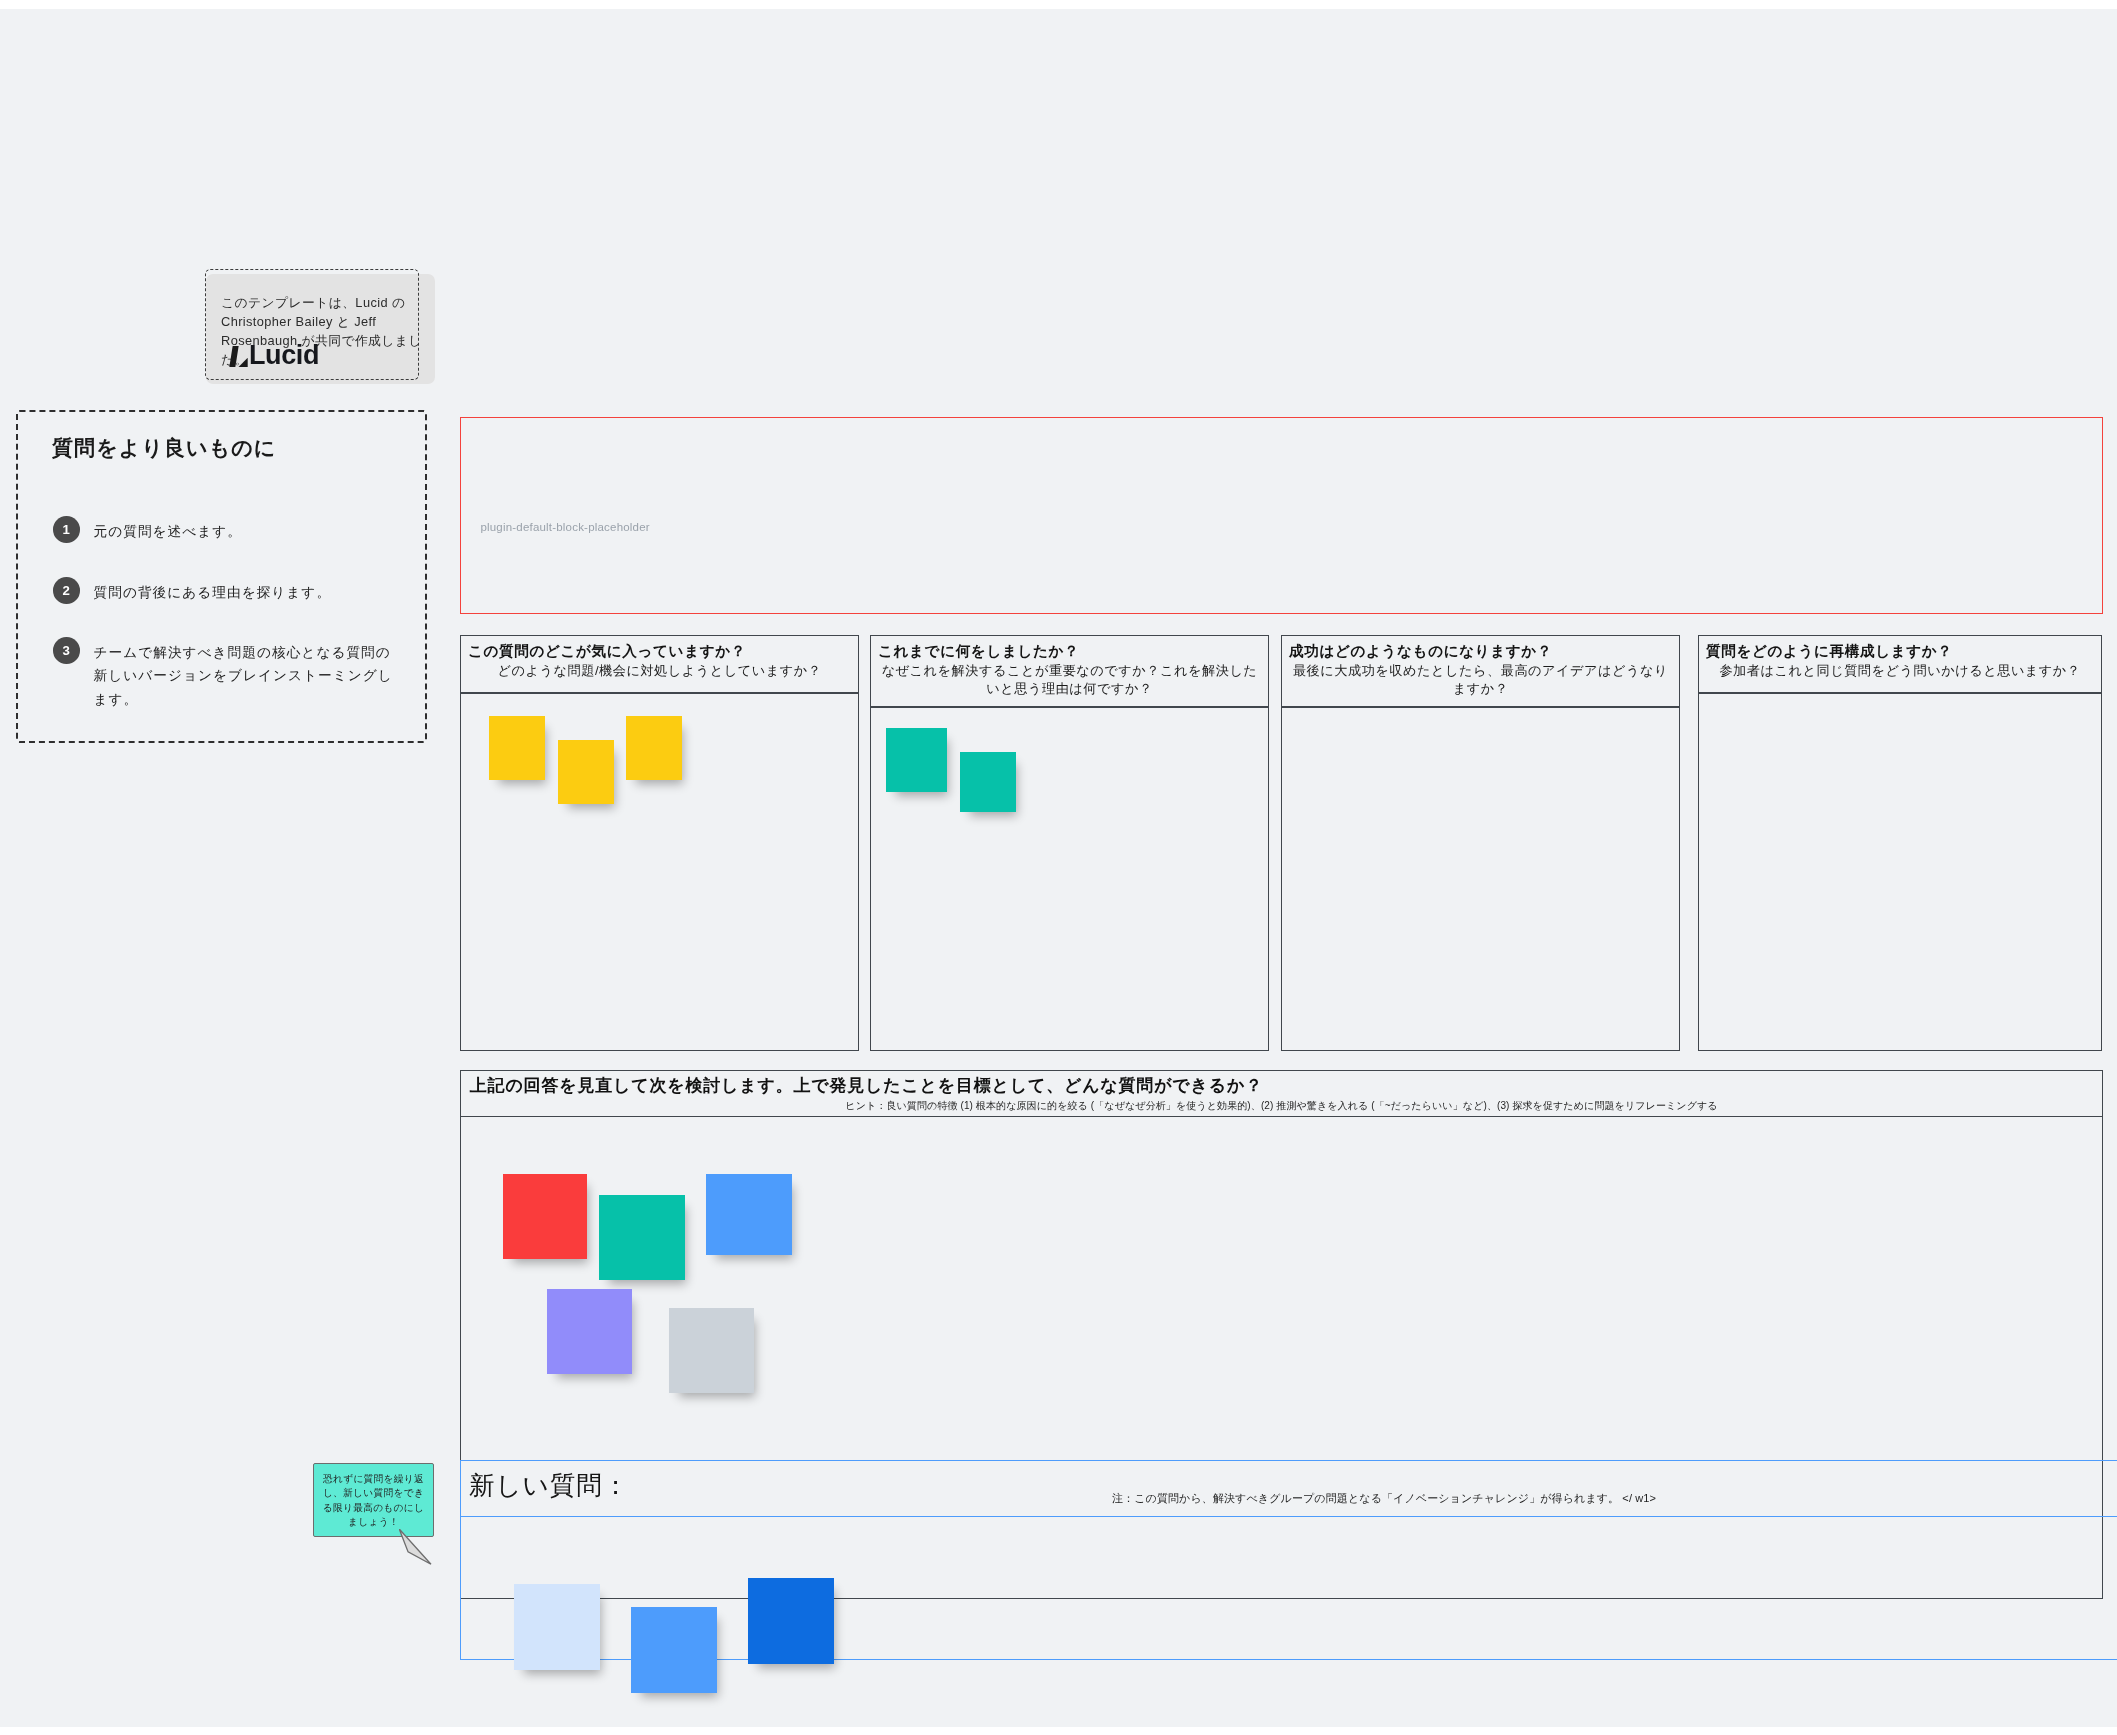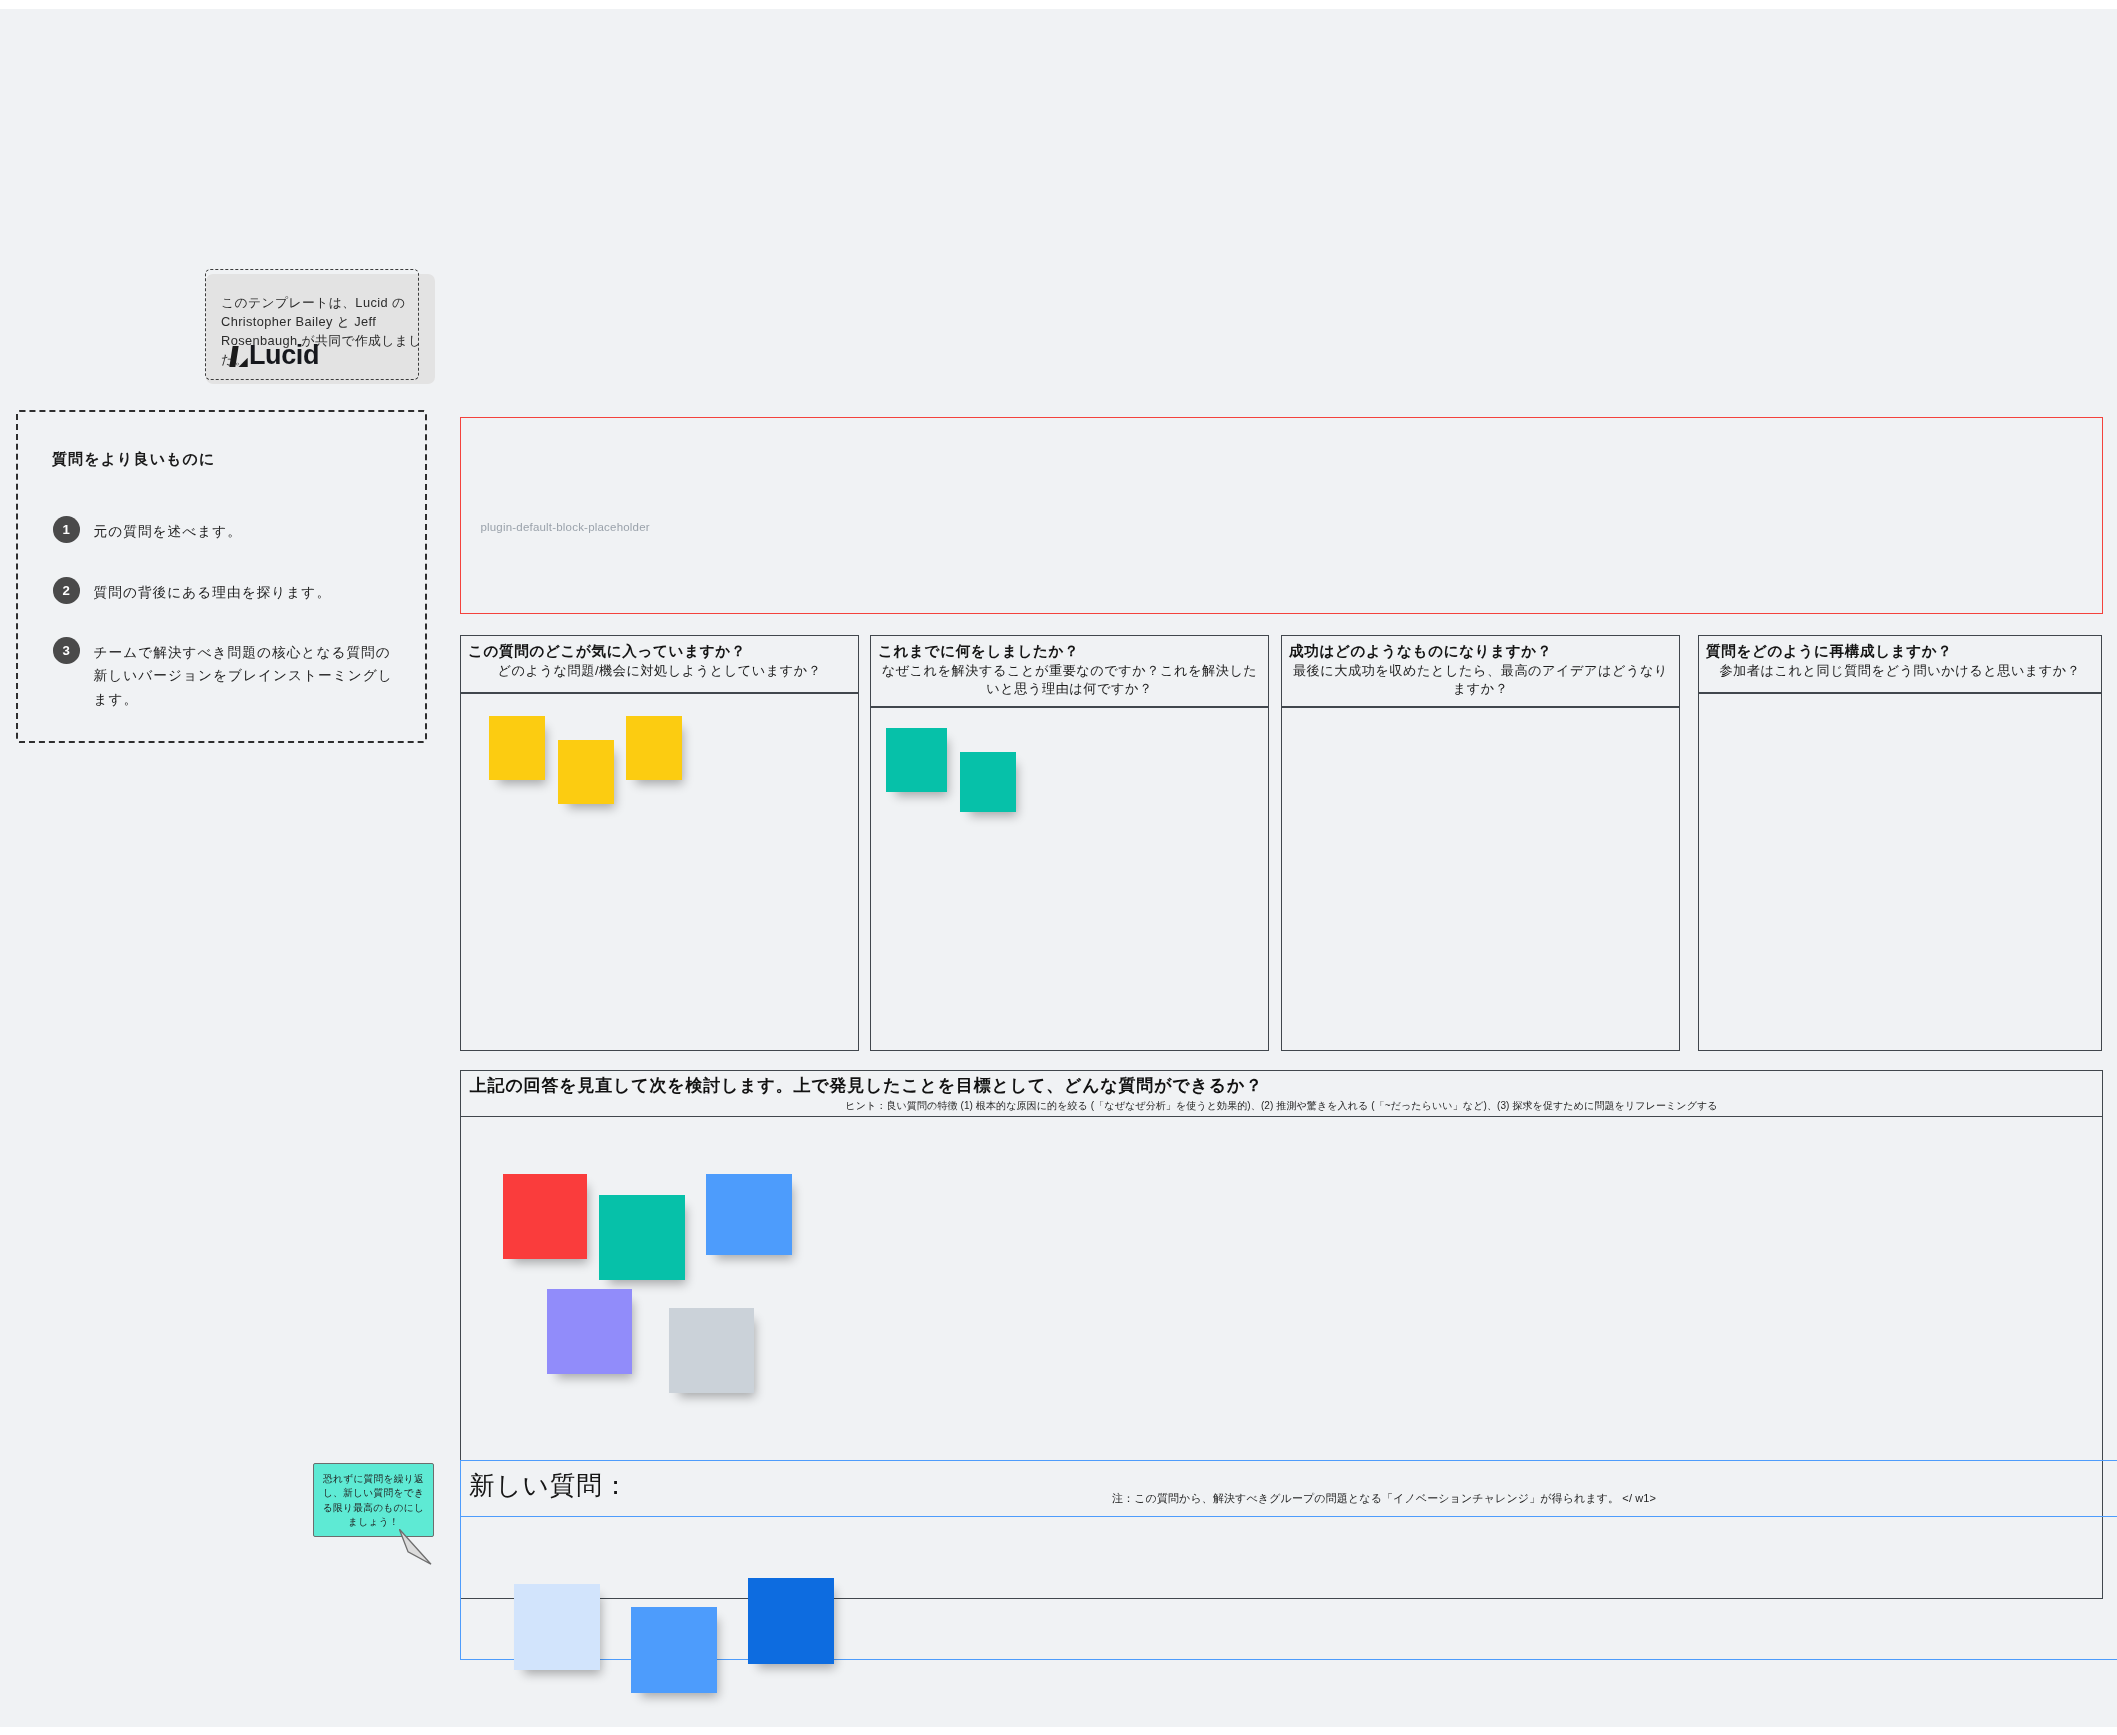--- a/index.html
+++ b/index.html
@@ -97,22 +97,22 @@
     width: 411px;
     height: 333px;
     border: 2.2px dashed #2e2e2e;
     border-radius: 3.5px;
     box-sizing: border-box;
     background: transparent;
   }
   #instructions-title {
     position: absolute;
     left: 34px;
-    top: 38px;
-    font-size: 15px;
+    top: 22px;
+    font-size: 21px;
     font-weight: bold;
     color: #1a1a1a;
     letter-spacing: 1.1px;
   }
   .step {
     position: absolute;
     left: 35px;
     display: flex;
     align-items: flex-start;
     gap: 14px;

